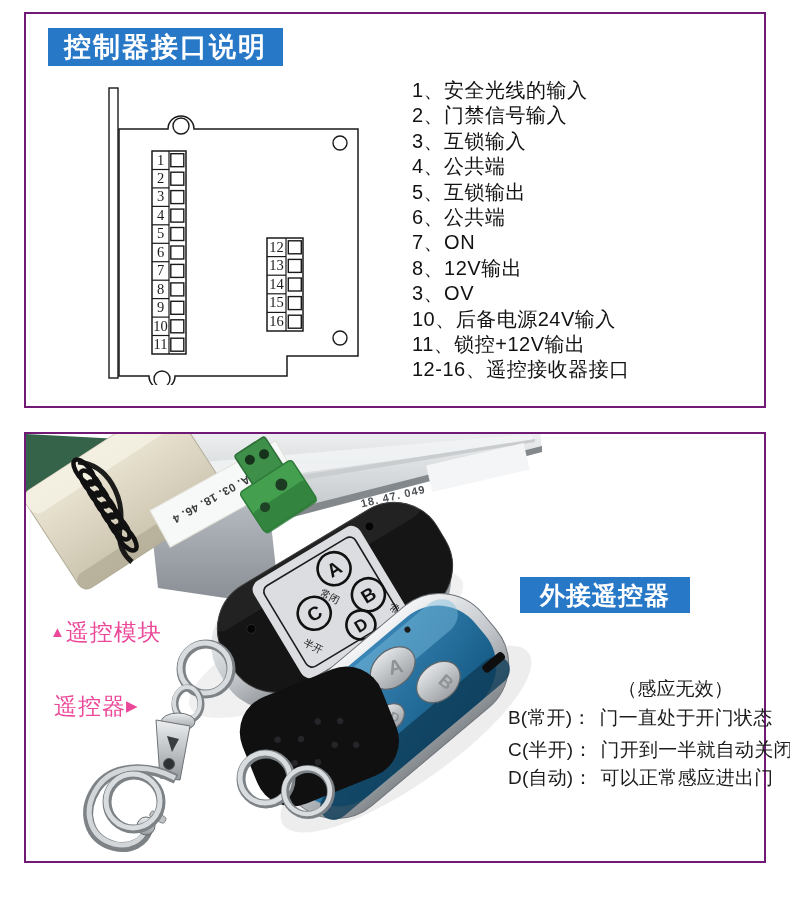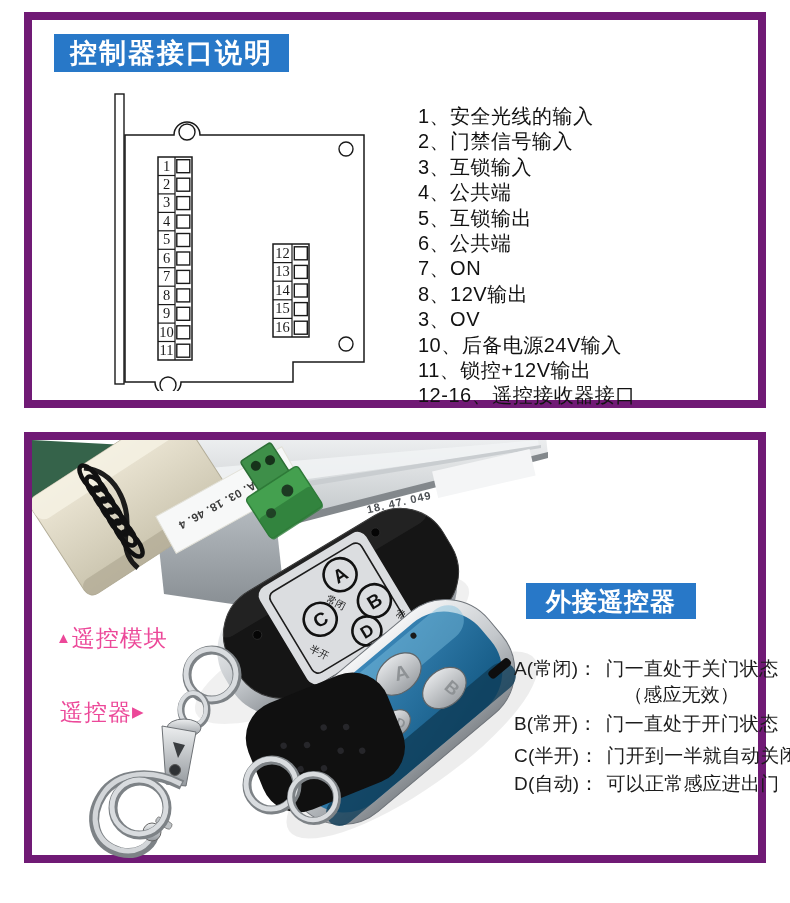--- a/index.html
+++ b/index.html
@@ -1,26 +1,26 @@
 <!DOCTYPE html>
 <html><head>
 <meta charset="utf-8">
 <style>
   html,body{margin:0;padding:0;}
   body{width:790px;height:903px;background:#ffffff;position:relative;overflow:hidden;
        font-family:"Liberation Sans",sans-serif;color:#141414;}
   .abs{position:absolute;}
-  .frame{border:8px solid #701a75;box-sizing:border-box;background:#fff;}
+  .frame{border:2px solid #701a75;box-sizing:border-box;background:#fff;}
   #box1{left:24px;top:12px;width:742px;height:396px;}
   #box2{left:24px;top:432px;width:742px;height:431px;}
   .badge{background:#2878c8;color:#ffffff;font-weight:700;white-space:nowrap;}
   #badge1{left:22px;top:14px;height:38px;line-height:38px;padding:0 16px;font-size:27px;letter-spacing:2px;}
   #badge2{left:494px;top:143px;height:36px;line-height:36px;padding:0 20px;font-size:25px;letter-spacing:1px;}
   #diagram{left:78px;top:71px;}
-  #list1{left:386px;top:64px;font-size:20px;line-height:25.4px;letter-spacing:.5px;color:#121212;margin-top:20px;}
+  #list1{left:386px;top:64px;font-size:20px;line-height:25.4px;letter-spacing:.5px;color:#121212;}
   #photo{left:0;top:0;}
   .caption{color:#ec4899;font-size:23px;letter-spacing:1px;white-space:nowrap;}
   #cap-module{left:24px;top:183px;}
   #cap-remote{left:28px;top:257px;}
   .marker{font-size:15px;vertical-align:3px;}
   .desc{left:482px;font-size:19px;color:#1c1c1c;letter-spacing:.2px;white-space:nowrap;}
   .desc .k{margin-right:8px;}
   svg text{font-family:"Liberation Sans",sans-serif;}
   text.pin{font-family:"Liberation Serif",serif;font-size:14.5px;fill:#1a1a1a;text-anchor:middle;}
   .lbl-cn{font-size:10px;fill:#141414;}
@@ -308,23 +308,20 @@
 
   <div id="cap-module" class="abs caption">
     <span class="marker">▲</span><span>遥控模块</span>
   </div>
   <div id="cap-remote" class="abs caption">
     <span>遥控器</span><span class="marker">▶</span>
   </div>
 
   <div id="badge2" class="abs badge">外接遥控器</div>
 
-  <div class="abs desc" style="top:216px">
-    <span class="k">A(常闭)：</span><span>门一直处于关门状态</span>
-  </div>
   <div class="abs desc" style="top:271px">
     <span class="k">B(常开)：</span><span>门一直处于开门状态</span>
   </div>
   <div class="abs desc" style="top:242px;left:592px">（感应无效）</div>
   <div class="abs desc" style="top:303px">
     <span class="k">C(半开)：</span><span>门开到一半就自动关闭</span>
   </div>
   <div class="abs desc" style="top:331px">
     <span class="k">D(自动)：</span><span>可以正常感应进出门</span>
   </div>

